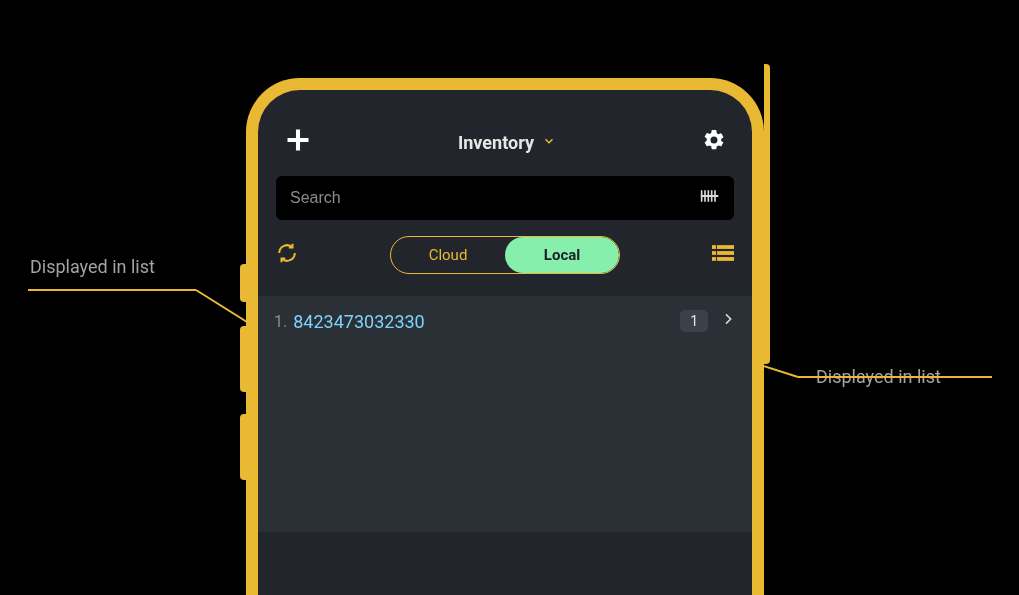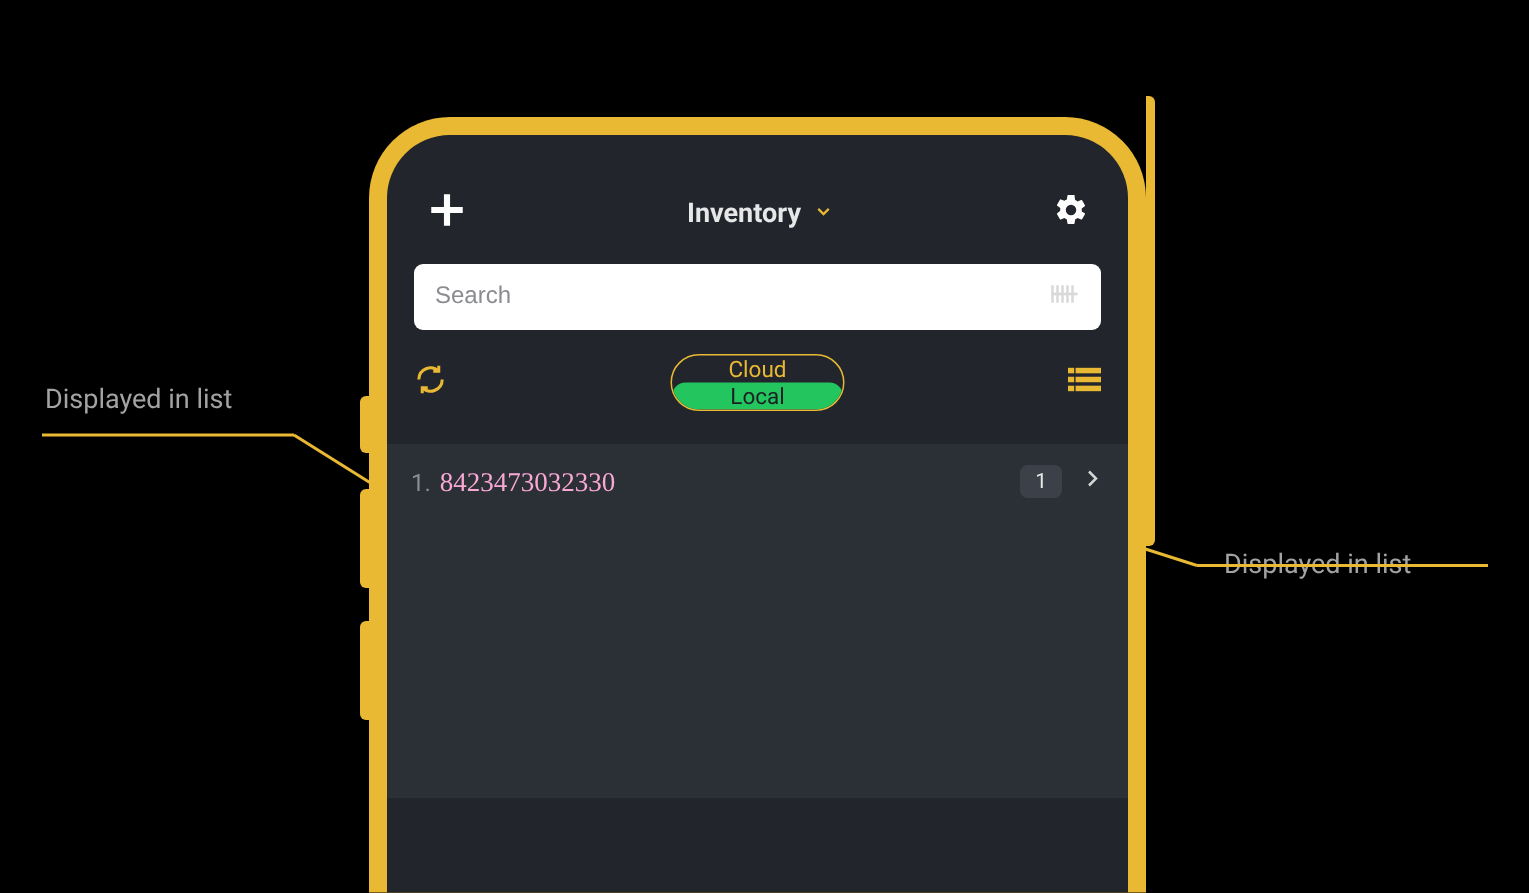--- a/index.html
+++ b/index.html
@@ -63,21 +63,21 @@
     font-size: 18px;
     font-weight: 700;
   }
   .chev-down svg { width: 14px; height:14px; stroke:#eab934; stroke-width:2.5; fill:none; }
   .gear-btn svg { width: 24px; height: 24px; fill:#fff; }
 
   
   .search-bar {
     margin: 0 18px;
     height: 44px;
-    background: #ffffff;
+    background: #000000;
     border-radius: 6px;
     display: flex;
     align-items: center;
     padding: 0 14px;
     justify-content: space-between;
   }
   .search-input {
     flex: 1;
     background: transparent;
     border: none;
@@ -95,47 +95,46 @@
     align-items: center;
     justify-content: space-between;
   }
   .sync-ic svg { width:22px; height:22px; stroke:#eab934; stroke-width:2.2; fill:none; }
   .seg-ctrl {
     display: flex;
     border: 1.5px solid #eab934;
     border-radius: 22px;
     height: 38px;
     overflow: hidden;
-    flex-direction: column;
   }
   .seg-btn {
     display: flex;
     align-items: center;
     justify-content: center;
     width: 114px;
     font-size: 15px;
     cursor: pointer;
   }
   .seg-btn.inactive { background: transparent; color: #eab934; }
-  .seg-btn.active { background: #22c55e; color: #1d1f24; font-weight: 400; border-radius:20px;}
+  .seg-btn.active { background: #86efac; color: #1d1f24; font-weight: 700; border-radius:20px;}
   .list-ic svg { width:22px; height:18px; stroke:#eab934; fill:#eab934; }
 
   
   .list-area {
     margin-top: 22px;
     background: #2b2f36;
     padding: 14px 16px 200px 16px;
   }
   .list-row {
     display: flex;
     align-items: center;
     gap: 6px;
   }
   .row-num { color: #8a8c90; font-size: 16px; }
-  .row-code { color: #f9a8d4; font-size: 18px; flex: 1; font-family: Liberation Serif, serif; }
+  .row-code { color: #7dd3fc; font-size: 18px; flex: 1; }
   .qty-badge {
     background: #3c4048;
     color: #e6e7e7;
     font-size: 14px;
     padding: 3px 10px;
     border-radius: 5px;
   }
   .row-chev svg { width:16px; height:16px; stroke:#d5d5d5; stroke-width:2.5; fill:none; margin-left:6px; }
 
   

